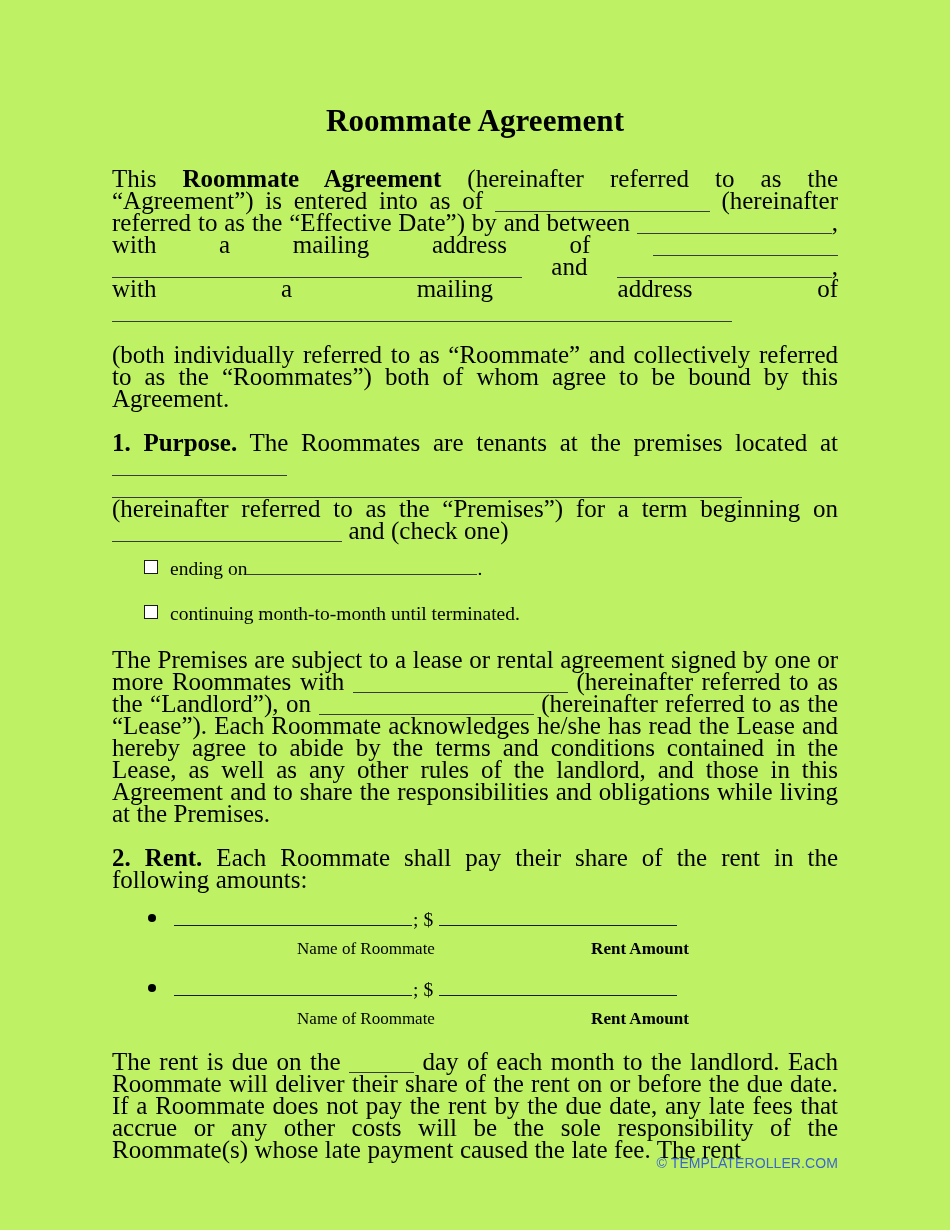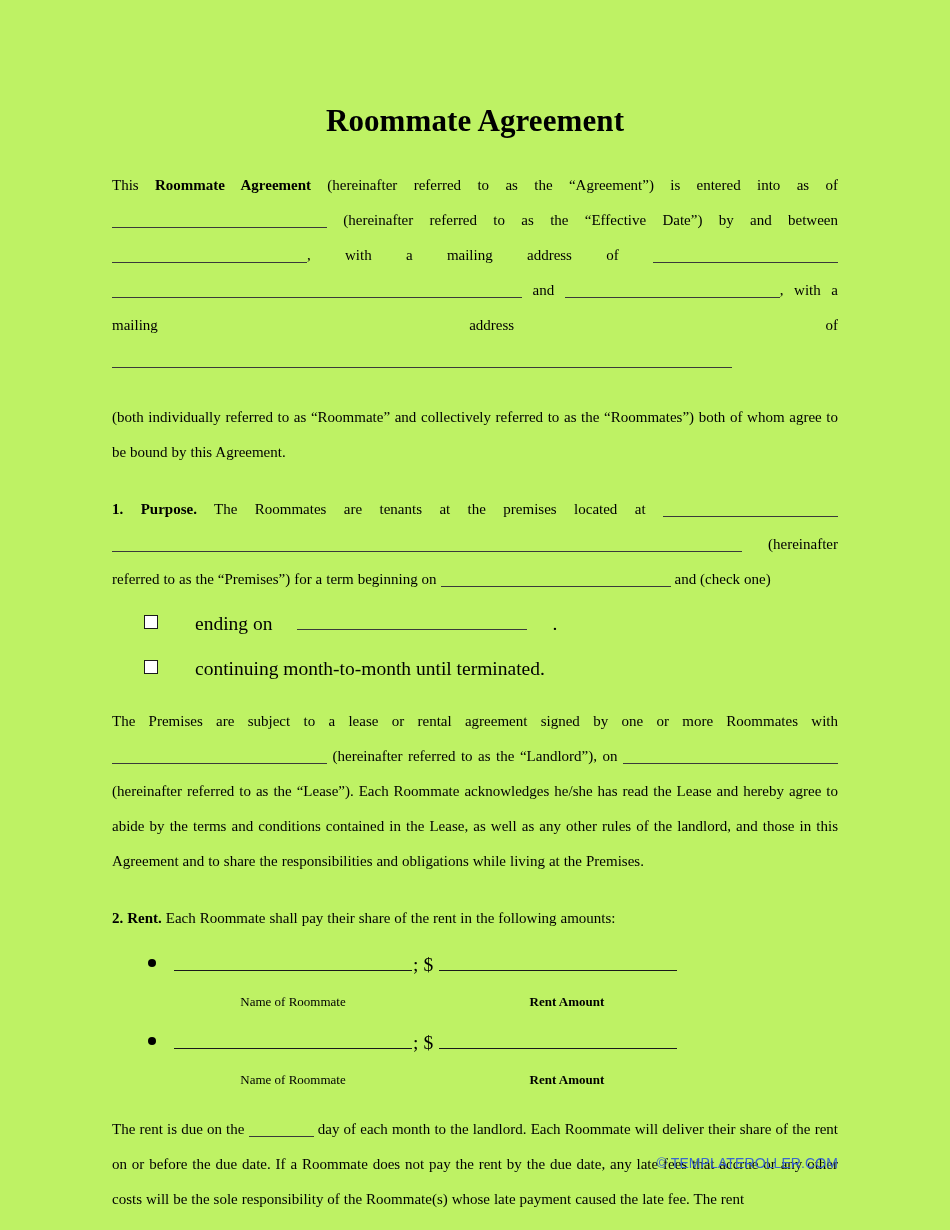--- a/index.html
+++ b/index.html
@@ -25,22 +25,22 @@
   }
   .doc-title {
     font-size: 31px;
     font-weight: bold;
     text-align: center;
     letter-spacing: 0.1px;
     margin: 0 0 30px 0;
     line-height: 1.1;
   }
   p.para {
-    font-size: 15px;
-    line-height: 35px;
+    font-size: 25px;
+    line-height: 22px;
     text-align: justify;
     text-justify: inter-word;
     margin: 0 0 22px 0;
     word-spacing: 0.2px;
   }
   p.para.tight { margin-bottom: 0; }
   b, strong { font-weight: bold; }
 
   
   .blank {
@@ -63,21 +63,20 @@
   .option-list {
     margin: 14px 0 22px 0;
   }
   .option-row {
     display: flex;
     align-items: baseline;
     font-size: 19.5px;
     line-height: 26.6px;
     margin: 0 0 18px 0;
     padding-left: 32px;
-    gap: 25px;
   }
   .option-row:last-child { margin-bottom: 11px; }
   .checkbox {
     display: inline-block;
     width: 12px;
     height: 12px;
     border: 1.4px solid #1a1a1a;
     margin-right: 12px;
     flex: 0 0 auto;
     position: relative;
@@ -123,23 +122,24 @@
   .rent-amt-blank {
     display: inline-block;
     width: 238px;
     border-bottom: 1.4px solid #1a1a1a;
     height: 16px;
     margin-left: 6px;
   }
   .caption-row {
     display: flex;
     padding-left: 36px;
-    font-size: 13px;
+    font-size: 17px;
     line-height: 20px;
-    margin-top: 16px;
+    margin-top: 8px;
+    justify-content: center;
   }
   .cap-spacer { width: 26px; flex: 0 0 auto; }
   .cap-name {
     width: 238px;
     text-align: center;
     flex: 0 0 auto;
   }
   .cap-amt {
     width: 250px;
     text-align: center;

